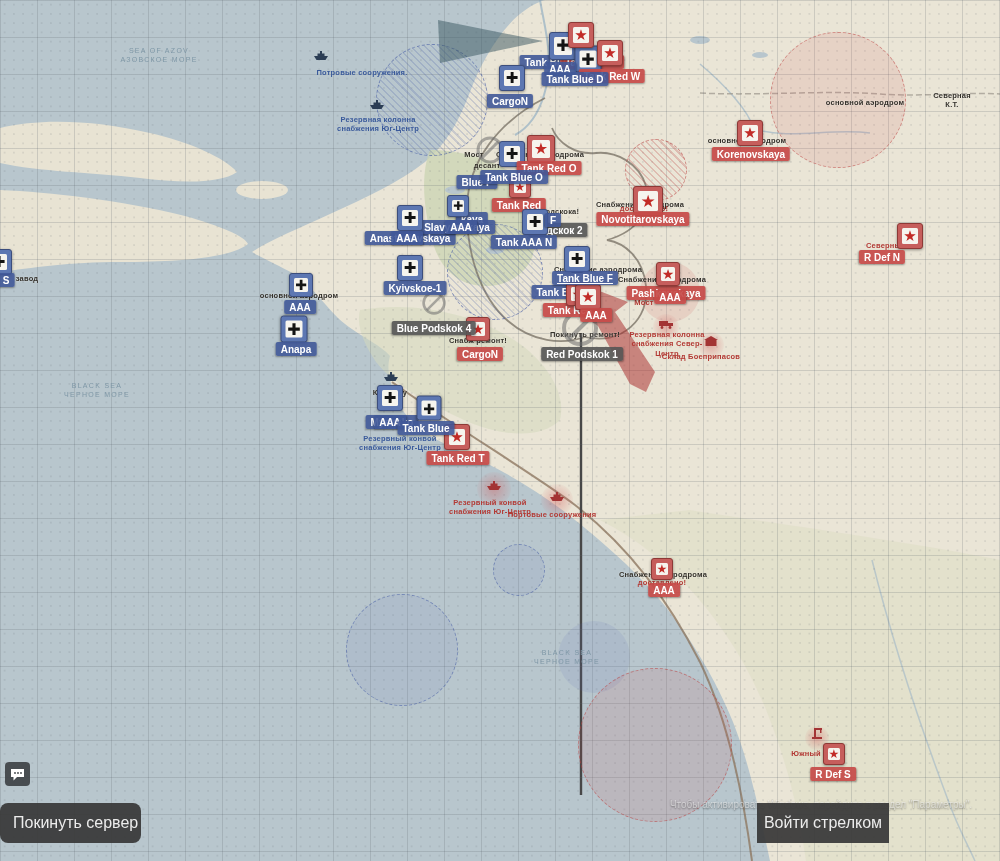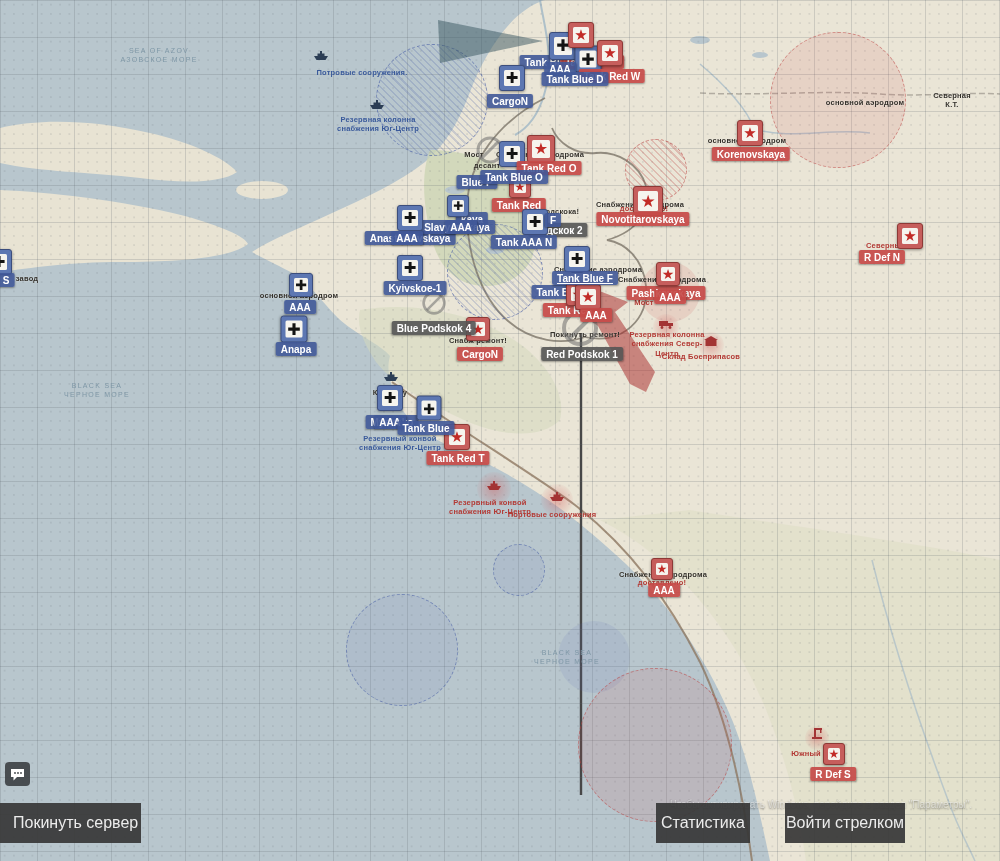--- a/index.html
+++ b/index.html
@@ -41,24 +41,24 @@
   .marker.red{background:#c65e5c;border:1px solid #8e3936;}
   .marker .inner{background:#f6f4ee;width:calc(100% - 8px);height:calc(100% - 8px);
     display:flex;align-items:center;justify-content:center;border-radius:1.5px;}
   .glyph{line-height:1;font-family:"DejaVu Sans",sans-serif;}
   .glyph.blue{color:#141414;}
   .glyph.red{color:#c22b27;}
   .micon{position:absolute;transform:translate(-50%,-50%);pointer-events:none;}
   .btn{position:absolute;top:803px;height:40px;background:rgba(56,56,56,.93);color:#ececec;
     font-size:16px;display:flex;align-items:center;justify-content:center;cursor:pointer;
     white-space:nowrap;}
-  #btn-leave{left:0;width:141px;justify-content:flex-start;padding-left:13px;box-sizing:border-box;}
+  #btn-leave{left:0;width:141px;justify-content:flex-start;padding-left:13px;box-sizing:border-box;border-radius:8px;}
   #btn-about{left:558px;width:87px;}
   #btn-stats{left:656px;width:94px;}
-  #btn-gunner{left:785px;width:120px;}
+  #btn-gunner{left:757px;width:132px;}
   #btn-observe{left:894px;width:106px;background:#2f9e27;color:#fff;}
   #watermark{position:absolute;top:799px;right:28px;font-size:10px;
     color:rgba(245,245,245,.55);text-shadow:0 1px 2px rgba(0,0,0,.45);pointer-events:none;}
   #chat{position:absolute;left:5px;top:762px;width:25px;height:24px;background:rgba(62,66,70,.92);
     border-radius:4px;display:flex;align-items:center;justify-content:center;cursor:pointer;}
 </style>
 </head>
 <body>
 
 <div id="app">
@@ -414,15 +414,14 @@
   <div id="chat">
     <svg width="15" height="13" viewBox="0 0 15 13">
       <path d="M1 1 h13 v8 h-7 l-3.5 3.5 v-3.5 h-2.5 z" fill="#ffffff"></path>
       <circle cx="5" cy="5" r="0.9" fill="#3e4246"></circle>
         <circle cx="8" cy="5" r="0.9" fill="#3e4246"></circle>
         <circle cx="11" cy="5" r="0.9" fill="#3e4246"></circle>
     </svg>
   </div>
 
   <div class="btn" id="btn-leave">Покинуть сервер</div>
-  <div class="btn" id="btn-stats">Статистика</div>
   <div class="btn" id="btn-gunner">Войти стрелком</div>
 </div>
 
 </body></html>

